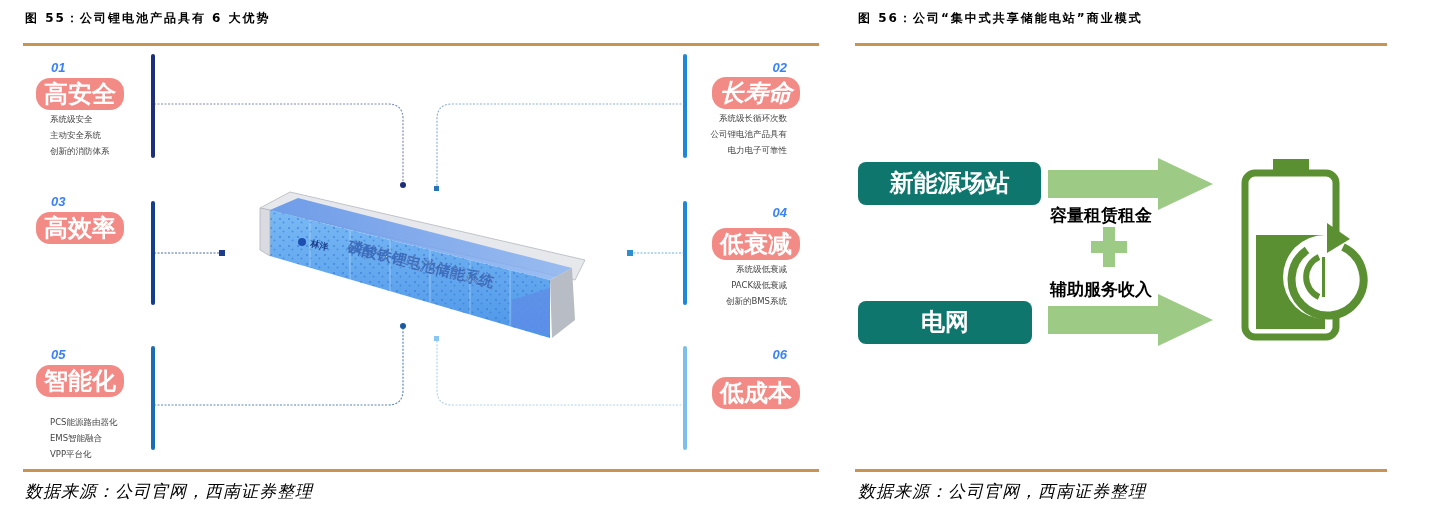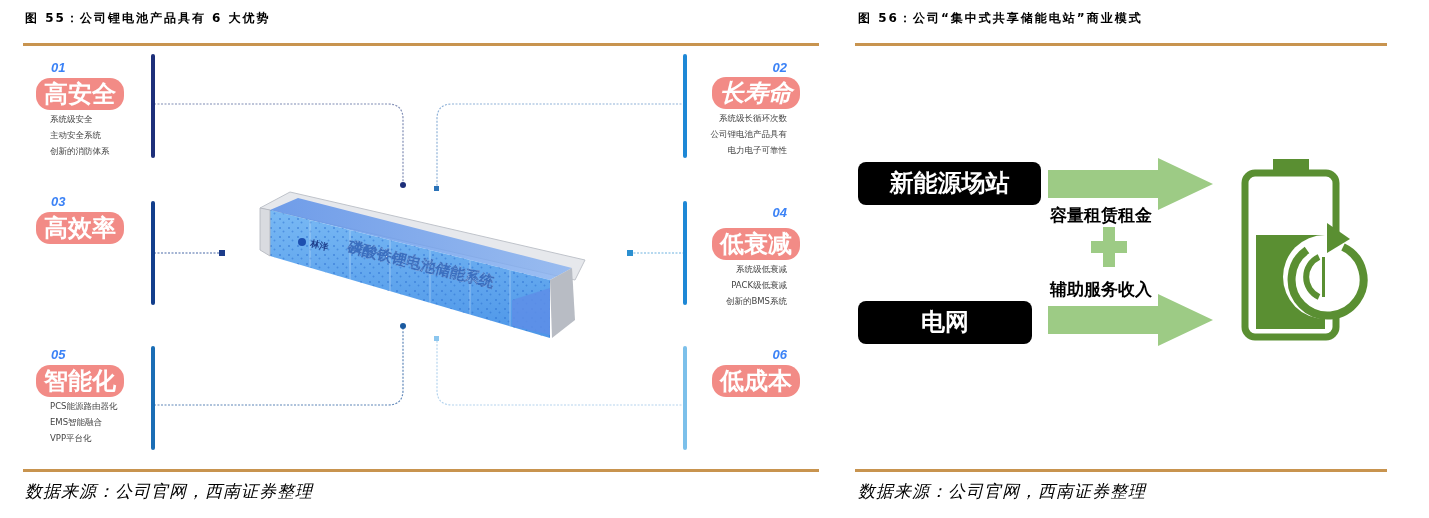--- a/index.html
+++ b/index.html
@@ -10,21 +10,21 @@
     .rule { height: 3px; background: #c8944f; }
     .source { font-family: "DejaVu Serif", "Liberation Serif", serif; font-style: italic;
               font-size: 17px; letter-spacing: 1px; white-space: nowrap; }
     .num { font-family: "Liberation Sans", sans-serif; font-style: italic; font-weight: bold;
            font-size: 13px; color: #3b82f6; }
     .pill { background: #f28b86; color: #fff; border-radius: 14px; font-weight: bold;
             font-size: 24px; line-height: 32px; height: 32px; padding: 0 8px; white-space: nowrap;
             letter-spacing: 0px; }
     .feat { font-size: 8.5px; color: #444; line-height: 16px; white-space: nowrap; }
     .vbar { width: 4px; border-radius: 2px; }
-    .green-box { background: #000000; border-radius: 8px; color: #fff; font-weight: bold;
+    .green-box { background: #0f766e; border-radius: 8px; color: #fff; font-weight: bold;
                  font-size: 24px; text-align: center; }
     .label-black { font-weight: bold; font-size: 17px; color: #000; white-space: nowrap; }
   </style>
 </head>
 <body>
 
 <div class="abs fig-title" style="left:25px; top:10px;">图 55：公司锂电池产品具有 6 大优势</div>
 <div class="abs rule" style="left:23px; top:43px; width:796px;"></div>
 
 <svg class="abs" style="left:0; top:0;" width="830" height="470">
@@ -68,21 +68,21 @@
 </div>
 
 <div class="abs" style="left:36px; top:194px;">
   <div class="num" style="margin-left:15px;">03</div>
   <div class="pill" style="display:inline-block; margin-top:3px;">高效率</div>
 </div>
 
 <div class="abs" style="left:36px; top:347px;">
   <div class="num" style="margin-left:15px;">05</div>
   <div class="pill" style="display:inline-block; margin-top:3px;">智能化</div>
-  <div style="margin-left:14px; margin-top:1px;">
+  <div style="margin-left:14px; margin-top:17px;">
     <div class="feat">PCS能源路由器化</div>
     <div class="feat">EMS智能融合</div>
     <div class="feat">VPP平台化</div>
   </div>
 </div>
 
 <div class="abs" style="left:690px; top:60px; width:110px; text-align:right;">
   <div class="num" style="margin-right:13px;">02</div>
   <div class="pill" style="display:inline-block; margin-top:2px;font-style:italic;">长寿命</div>
   <div style="margin-right:13px; margin-top:1px;">
@@ -97,21 +97,21 @@
   <div class="pill" style="display:inline-block; margin-top:8px;">低衰减</div>
   <div style="margin-right:13px; margin-top:1px;">
     <div class="feat">系统级低衰减</div>
     <div class="feat">PACK级低衰减</div>
     <div class="feat">创新的BMS系统</div>
   </div>
 </div>
 
 <div class="abs" style="left:690px; top:347px; width:110px; text-align:right;">
   <div class="num" style="margin-right:13px;">06</div>
-  <div class="pill" style="display:inline-block; margin-top:3px;">低成本</div>
+  <div class="pill" style="display:inline-block; margin-top:15px;">低成本</div>
 </div>
 
 <div class="abs" style="left:250px; top:180px; width:350px; height:160px;">
   <svg width="350" height="160" viewBox="0 0 350 160">
     <defs>
       <pattern id="holes" width="9" height="9" patternUnits="userSpaceOnUse">
         <rect width="9" height="9" fill="none"></rect>
         <circle cx="3" cy="3" r="1" fill="#2a6fd0" opacity="0.6"></circle>
         <circle cx="6.5" cy="6.5" r="1" fill="#2a6fd0" opacity="0.5"></circle>
       </pattern>

